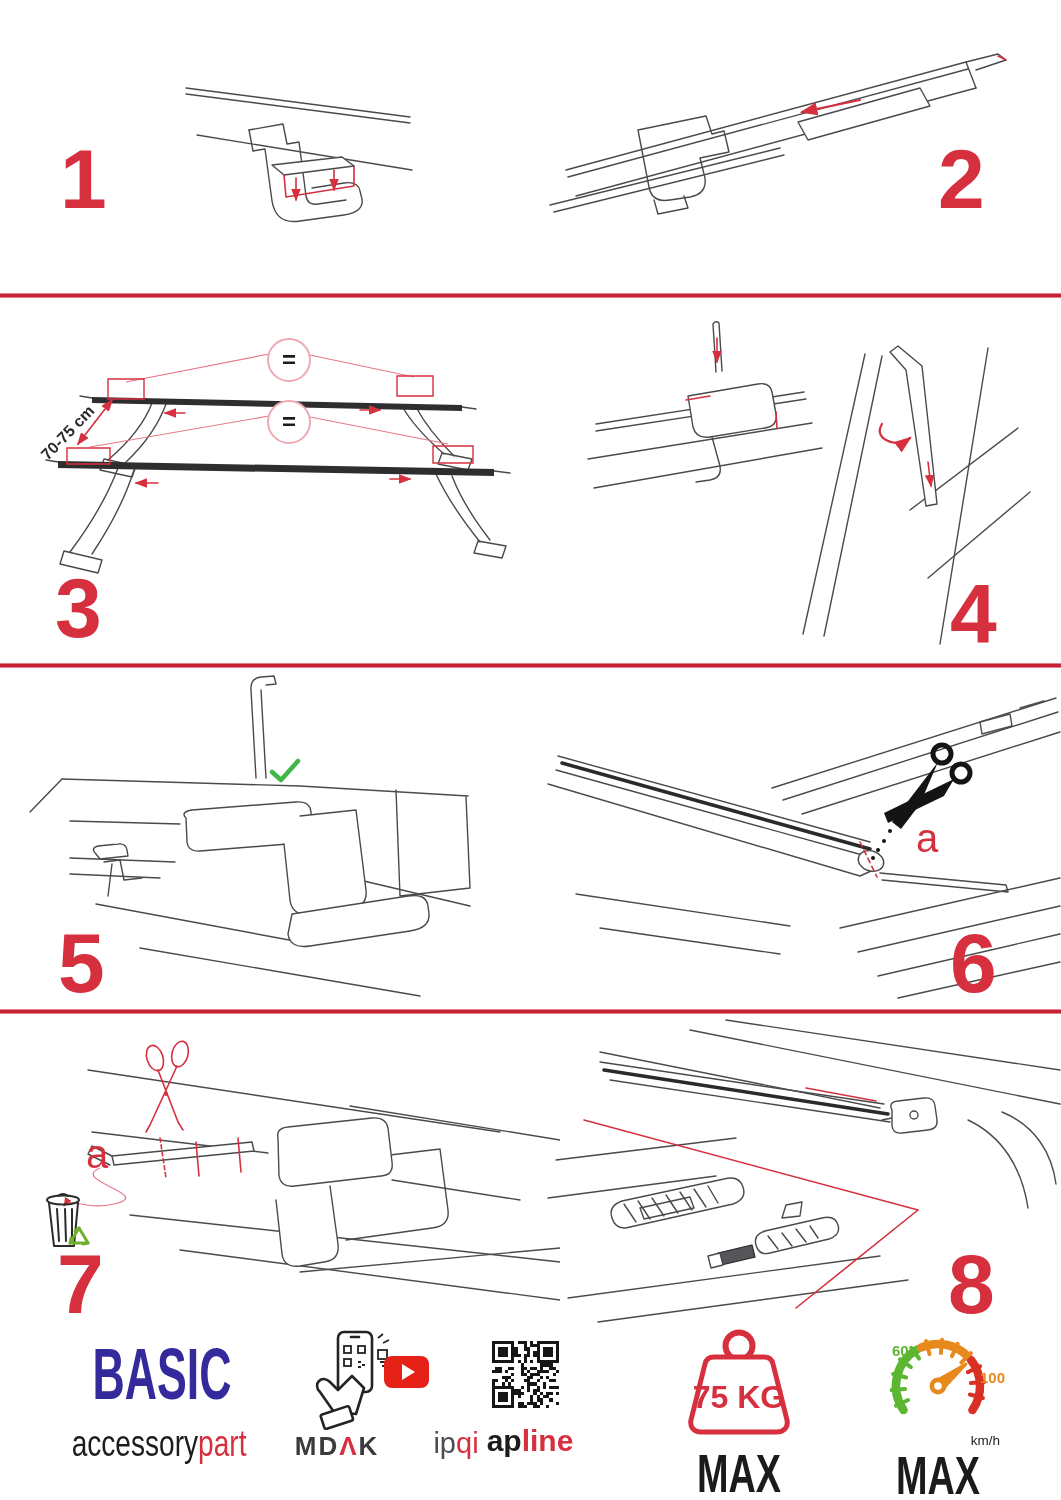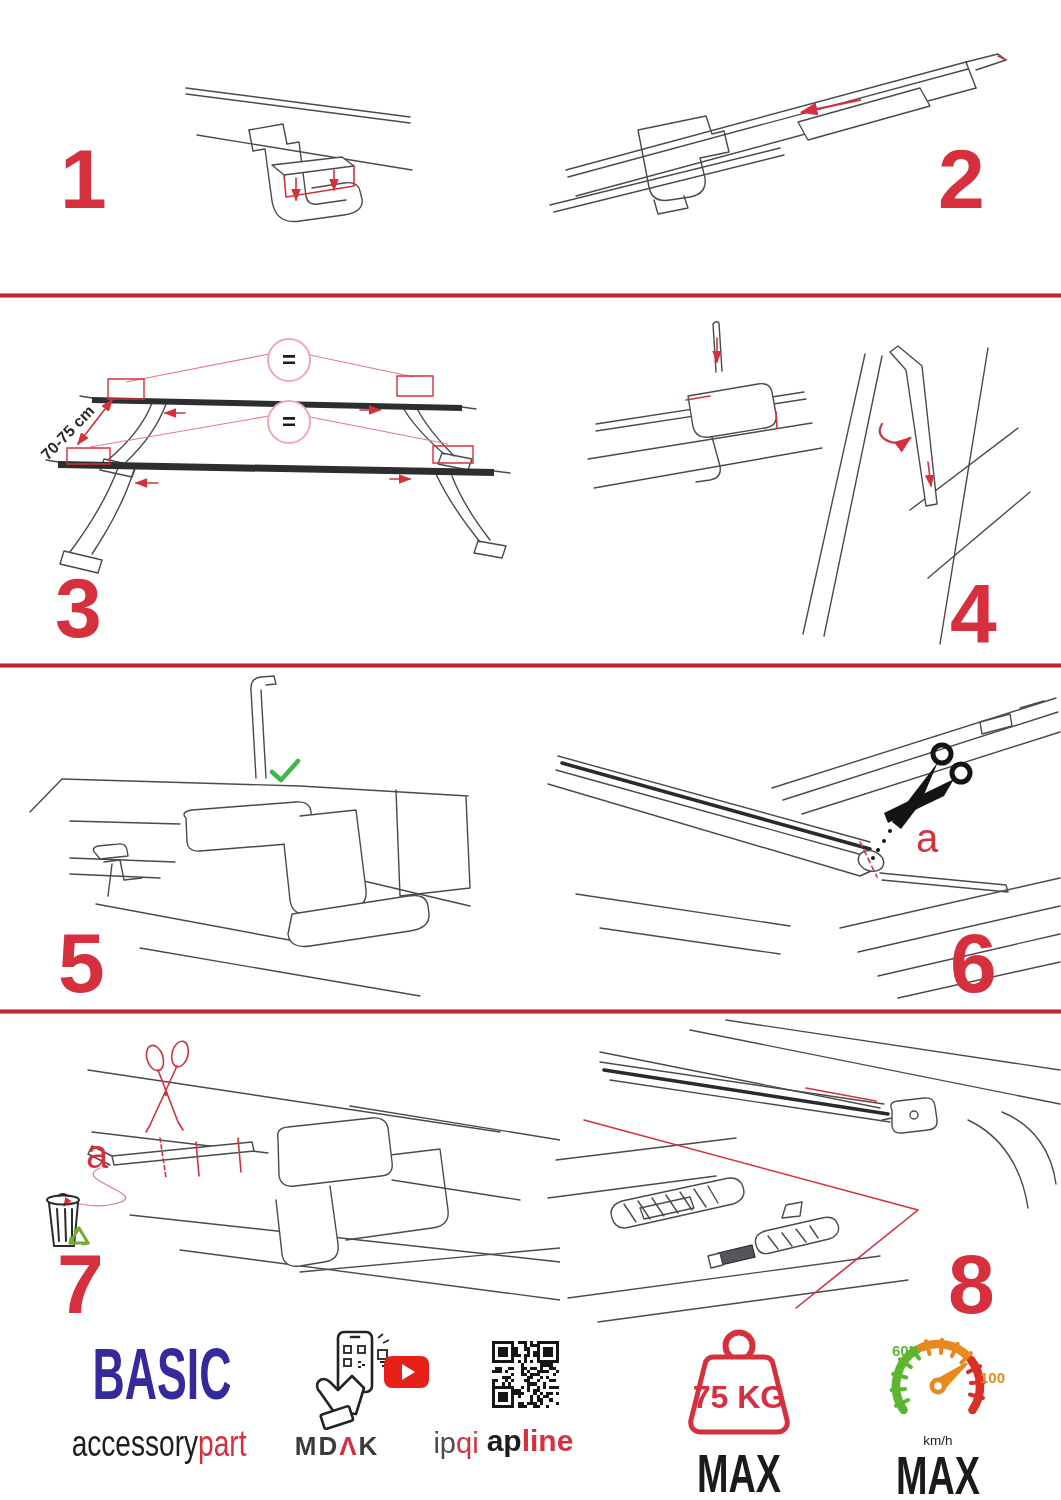--- a/index.html
+++ b/index.html
@@ -59,21 +59,21 @@
   .wgt svg{position:absolute;left:0;top:0;width:150px;height:122px;}
   .wgt-val{position:absolute;left:0;top:55px;width:150px;text-align:center;font-size:32px;
     font-weight:bold;color:var(--accent_red);line-height:1;}
   .max-label{position:absolute;left:0;width:100%;text-align:center;font-size:54px;
     font-weight:bold;color:#1b1b1b;line-height:1;}
   .max-label .cond{transform:scaleX(.7);}
   .spd{left:876px;top:1332px;width:130px;height:166px;}
   .spd svg{position:absolute;left:0;top:0;width:124px;height:104px;}
   .spd-60{position:absolute;left:16px;top:10px;font-size:15px;font-weight:bold;color:var(--gauge_green);}
   .spd-120{position:absolute;left:104px;top:37px;font-size:15px;font-weight:bold;color:var(--gauge_orange);}
-  .spd-unit{position:absolute;left:0;top:101px;width:124px;text-align:center;font-size:13.5px;color:#222;}
+  .spd-unit{position:absolute;left:0;top:101px;width:124px;text-align:right;font-size:13.5px;color:#222;}
 </style>
 </head>
 <body>
 
 <div class="page">
 
   <svg width="0" height="0" style="position:absolute">
     <defs>
       <marker id="arr" markerWidth="9" markerHeight="7" refX="7" refY="3" orient="auto">
         <path d="M0,0 L8,3 L0,6 Z" style="fill:var(--accent_red)"></path>

